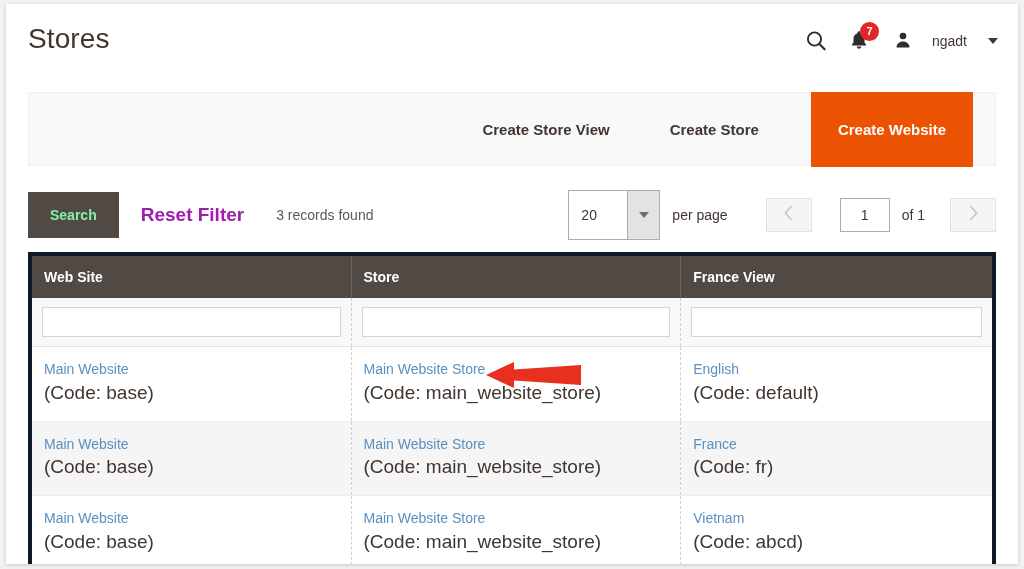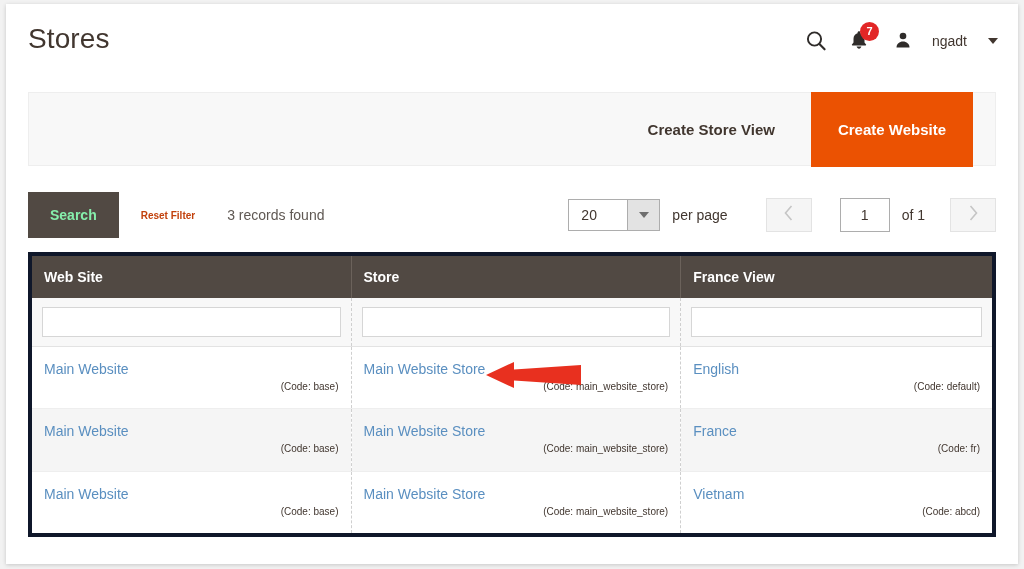--- a/index.html
+++ b/index.html
@@ -110,21 +110,21 @@
   .action-bar {
     margin: 10px 22px 12px 22px;
     height: 74px;
     background: #f8f8f8;
     border: 1px solid #eeeeee;
     display: flex;
     align-items: center;
     justify-content: flex-end;
     padding-right: 22px;
     box-sizing: border-box;
-    gap: 0;
+    gap: 16px;
   }
   .link-btn {
     background: none;
     border: none;
     font-family: "Liberation Sans", sans-serif;
     font-size: 15px;
     font-weight: bold;
     color: #41362f;
     cursor: pointer;
     padding: 10px 22px;
@@ -153,22 +153,22 @@
     background: #514943;
     border: 1px solid #514943;
     color: #86efac;
     font-family: "Liberation Sans", sans-serif;
     font-size: 14px;
     font-weight: bold;
     padding: 14px 21px;
     cursor: pointer;
   }
   .reset-link {
-    color: #c2410c;
-    font-size: 10px;
+    color: #a21caf;
+    font-size: 19px;
     font-weight: bold;
     margin-left: 22px;
     cursor: pointer;
     text-decoration: none;
   }
   .records-found {
     margin-left: 32px;
     font-size: 14px;
     color: #5f5853;
   }
@@ -177,21 +177,21 @@
     right: 0;
     top: 0;
     display: flex;
     align-items: center;
     height: 42px;
   }
   .select-wrap {
     display: flex;
     align-items: stretch;
     border: 1px solid #adadad;
-    height: 32px;
+    height: 50px;
     background: #ffffff;
     box-sizing: border-box;
   }
   .select-value {
     width: 58px;
     display: flex;
     align-items: center;
     padding-left: 12px;
     font-size: 14px;
     color: #41362f;
@@ -300,24 +300,23 @@
   .cell-link {
     color: #5a8fc0;
     font-size: 14px;
     text-decoration: none;
     cursor: pointer;
     display: block;
     line-height: 1.35;
   }
   .cell-code {
     color: #41362f;
-    font-size: 10px;
+    font-size: 19px;
     line-height: 1.35;
     margin-top: 1px;
-    text-align: right;
   }
 
   
   .annot-arrow {
     position: absolute;
     left: 484px;
     top: 361px;
     width: 100px;
     height: 30px;
     pointer-events: none;
@@ -361,20 +360,21 @@
         </span>
         <span class="account-name">ngadt</span>
         <span class="caret-down"></span>
       </div>
 
     </div>
   </div>
 
   <div class="action-bar">
     <button class="link-btn">Create Store View</button>
+    <button class="link-btn">Create Store</button>
     <button class="primary-btn">Create Website</button>
   </div>
 
   <div class="grid-toolbar">
     <button class="search-btn">Search</button>
     <a class="reset-link">Reset Filter</a>
     <span class="records-found">3 records found</span>
 
     <div class="pager">
       <div class="select-wrap">

